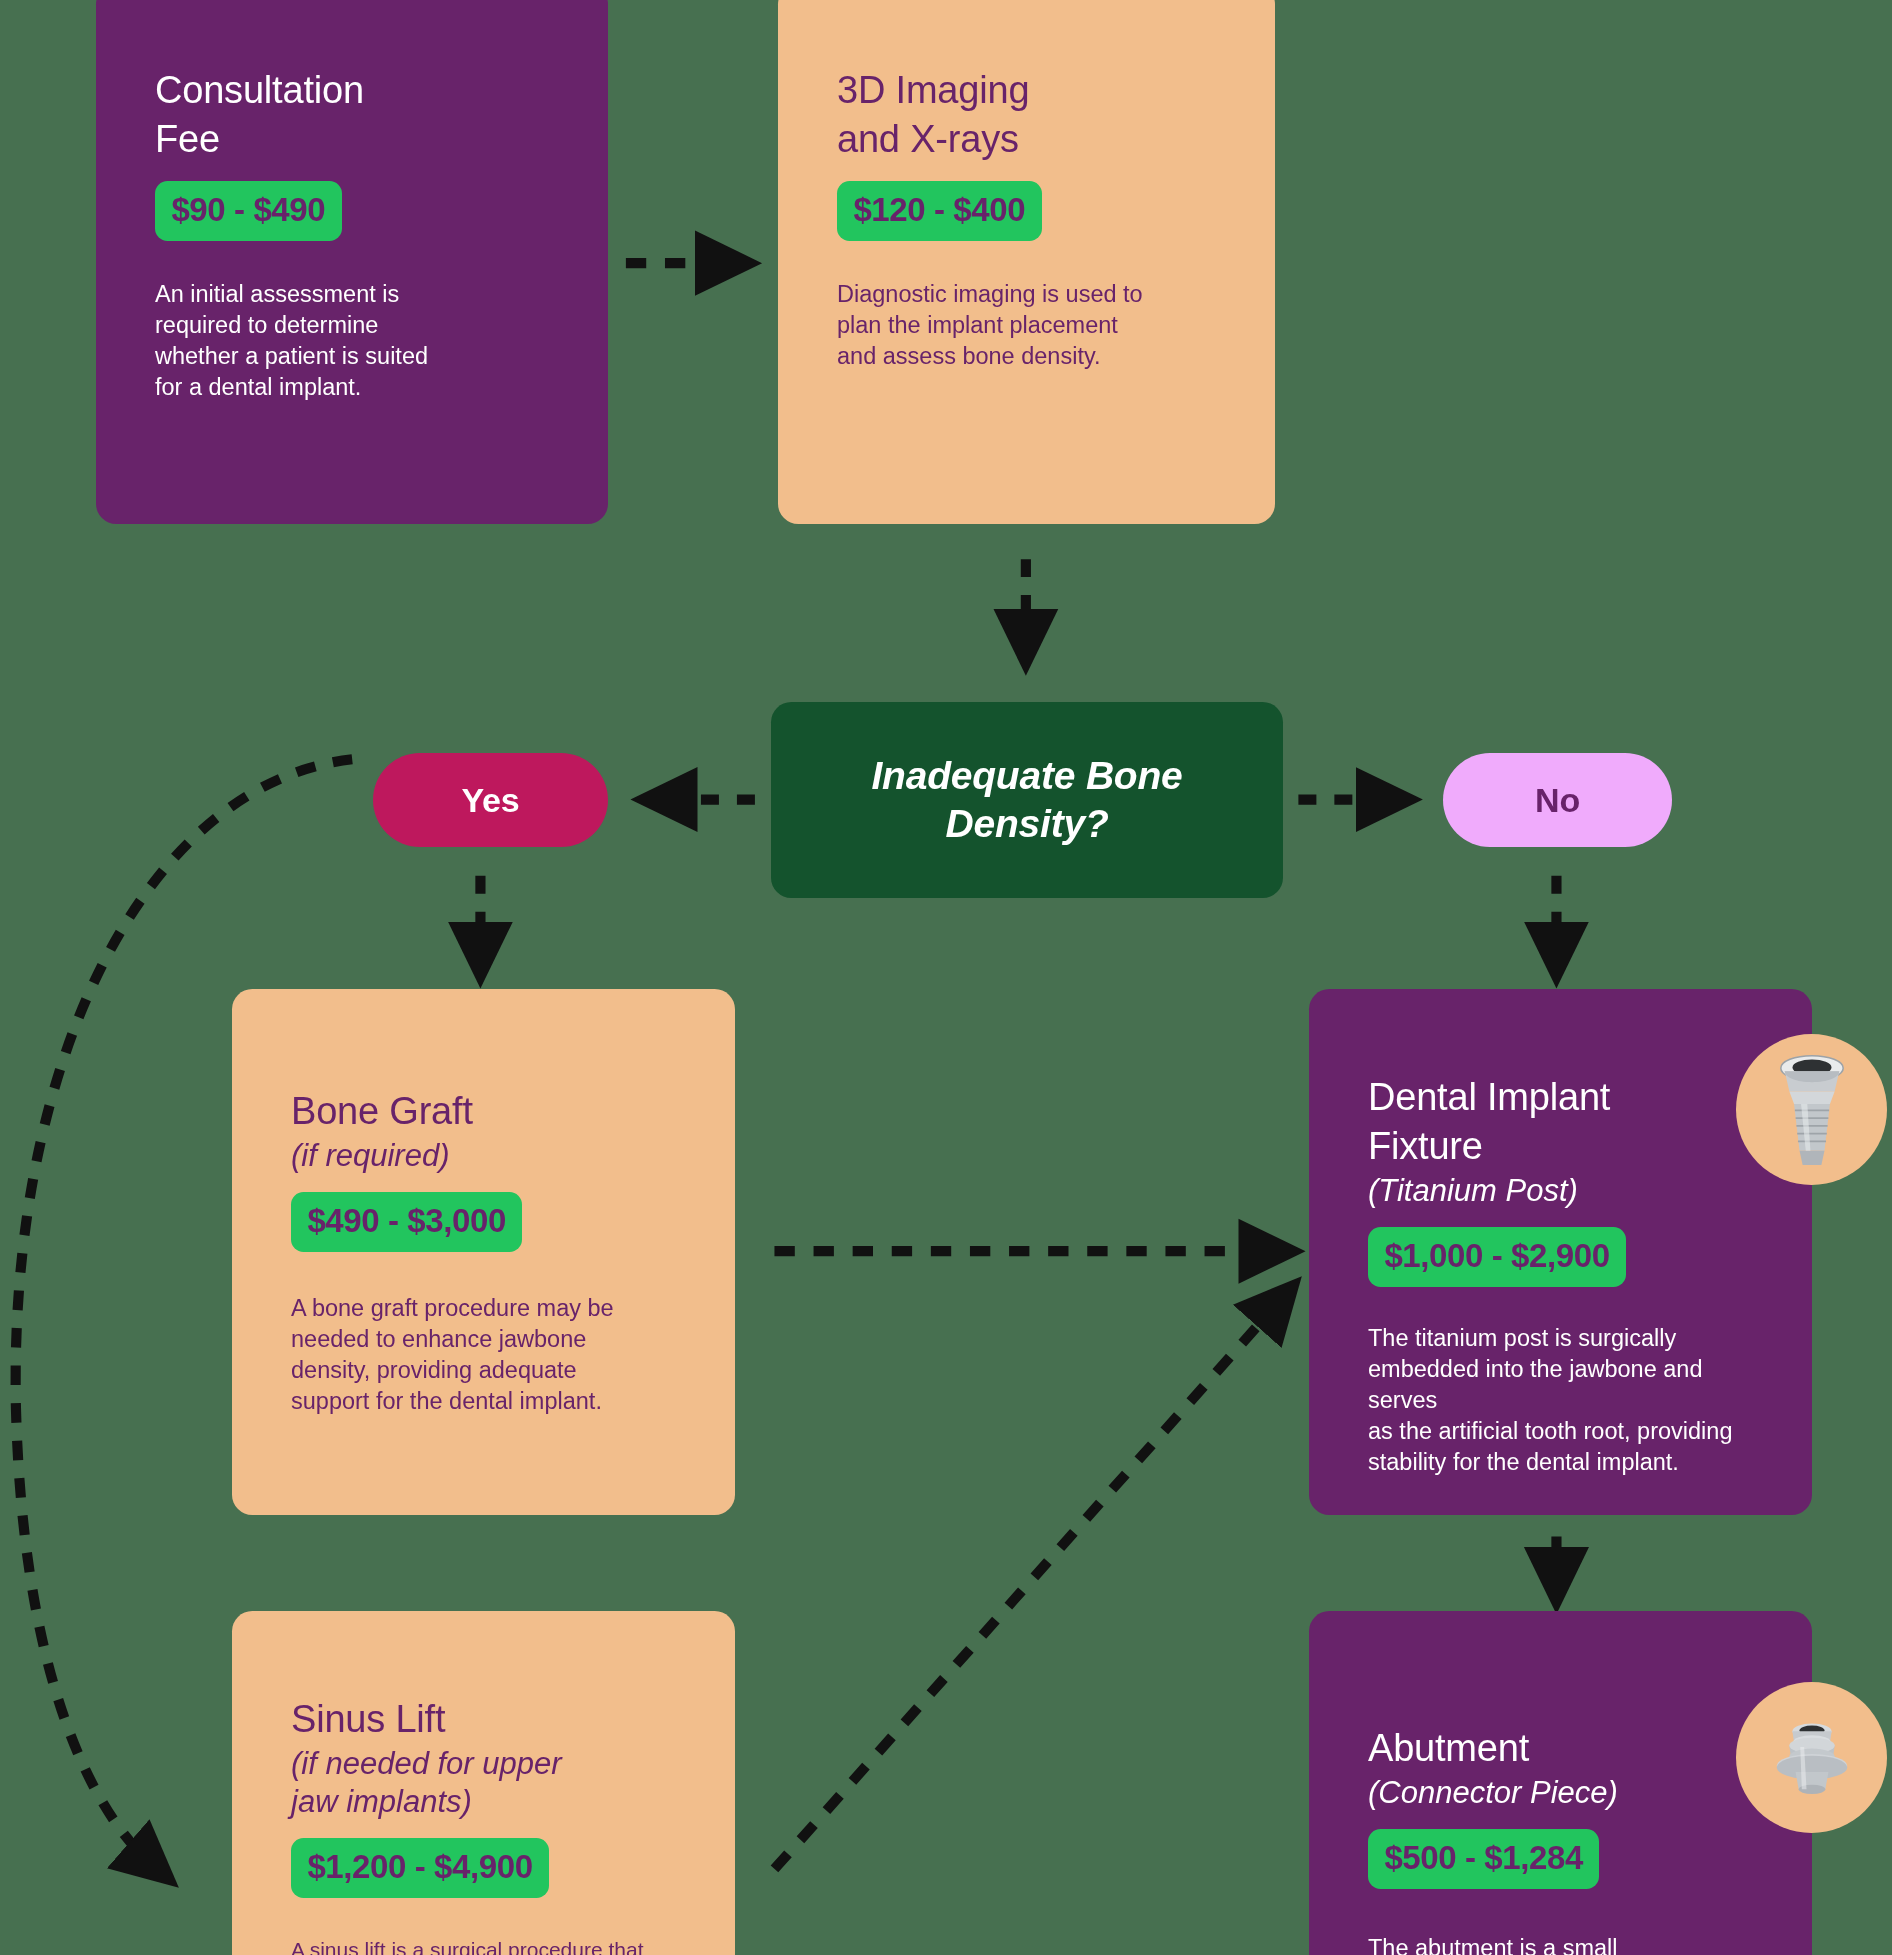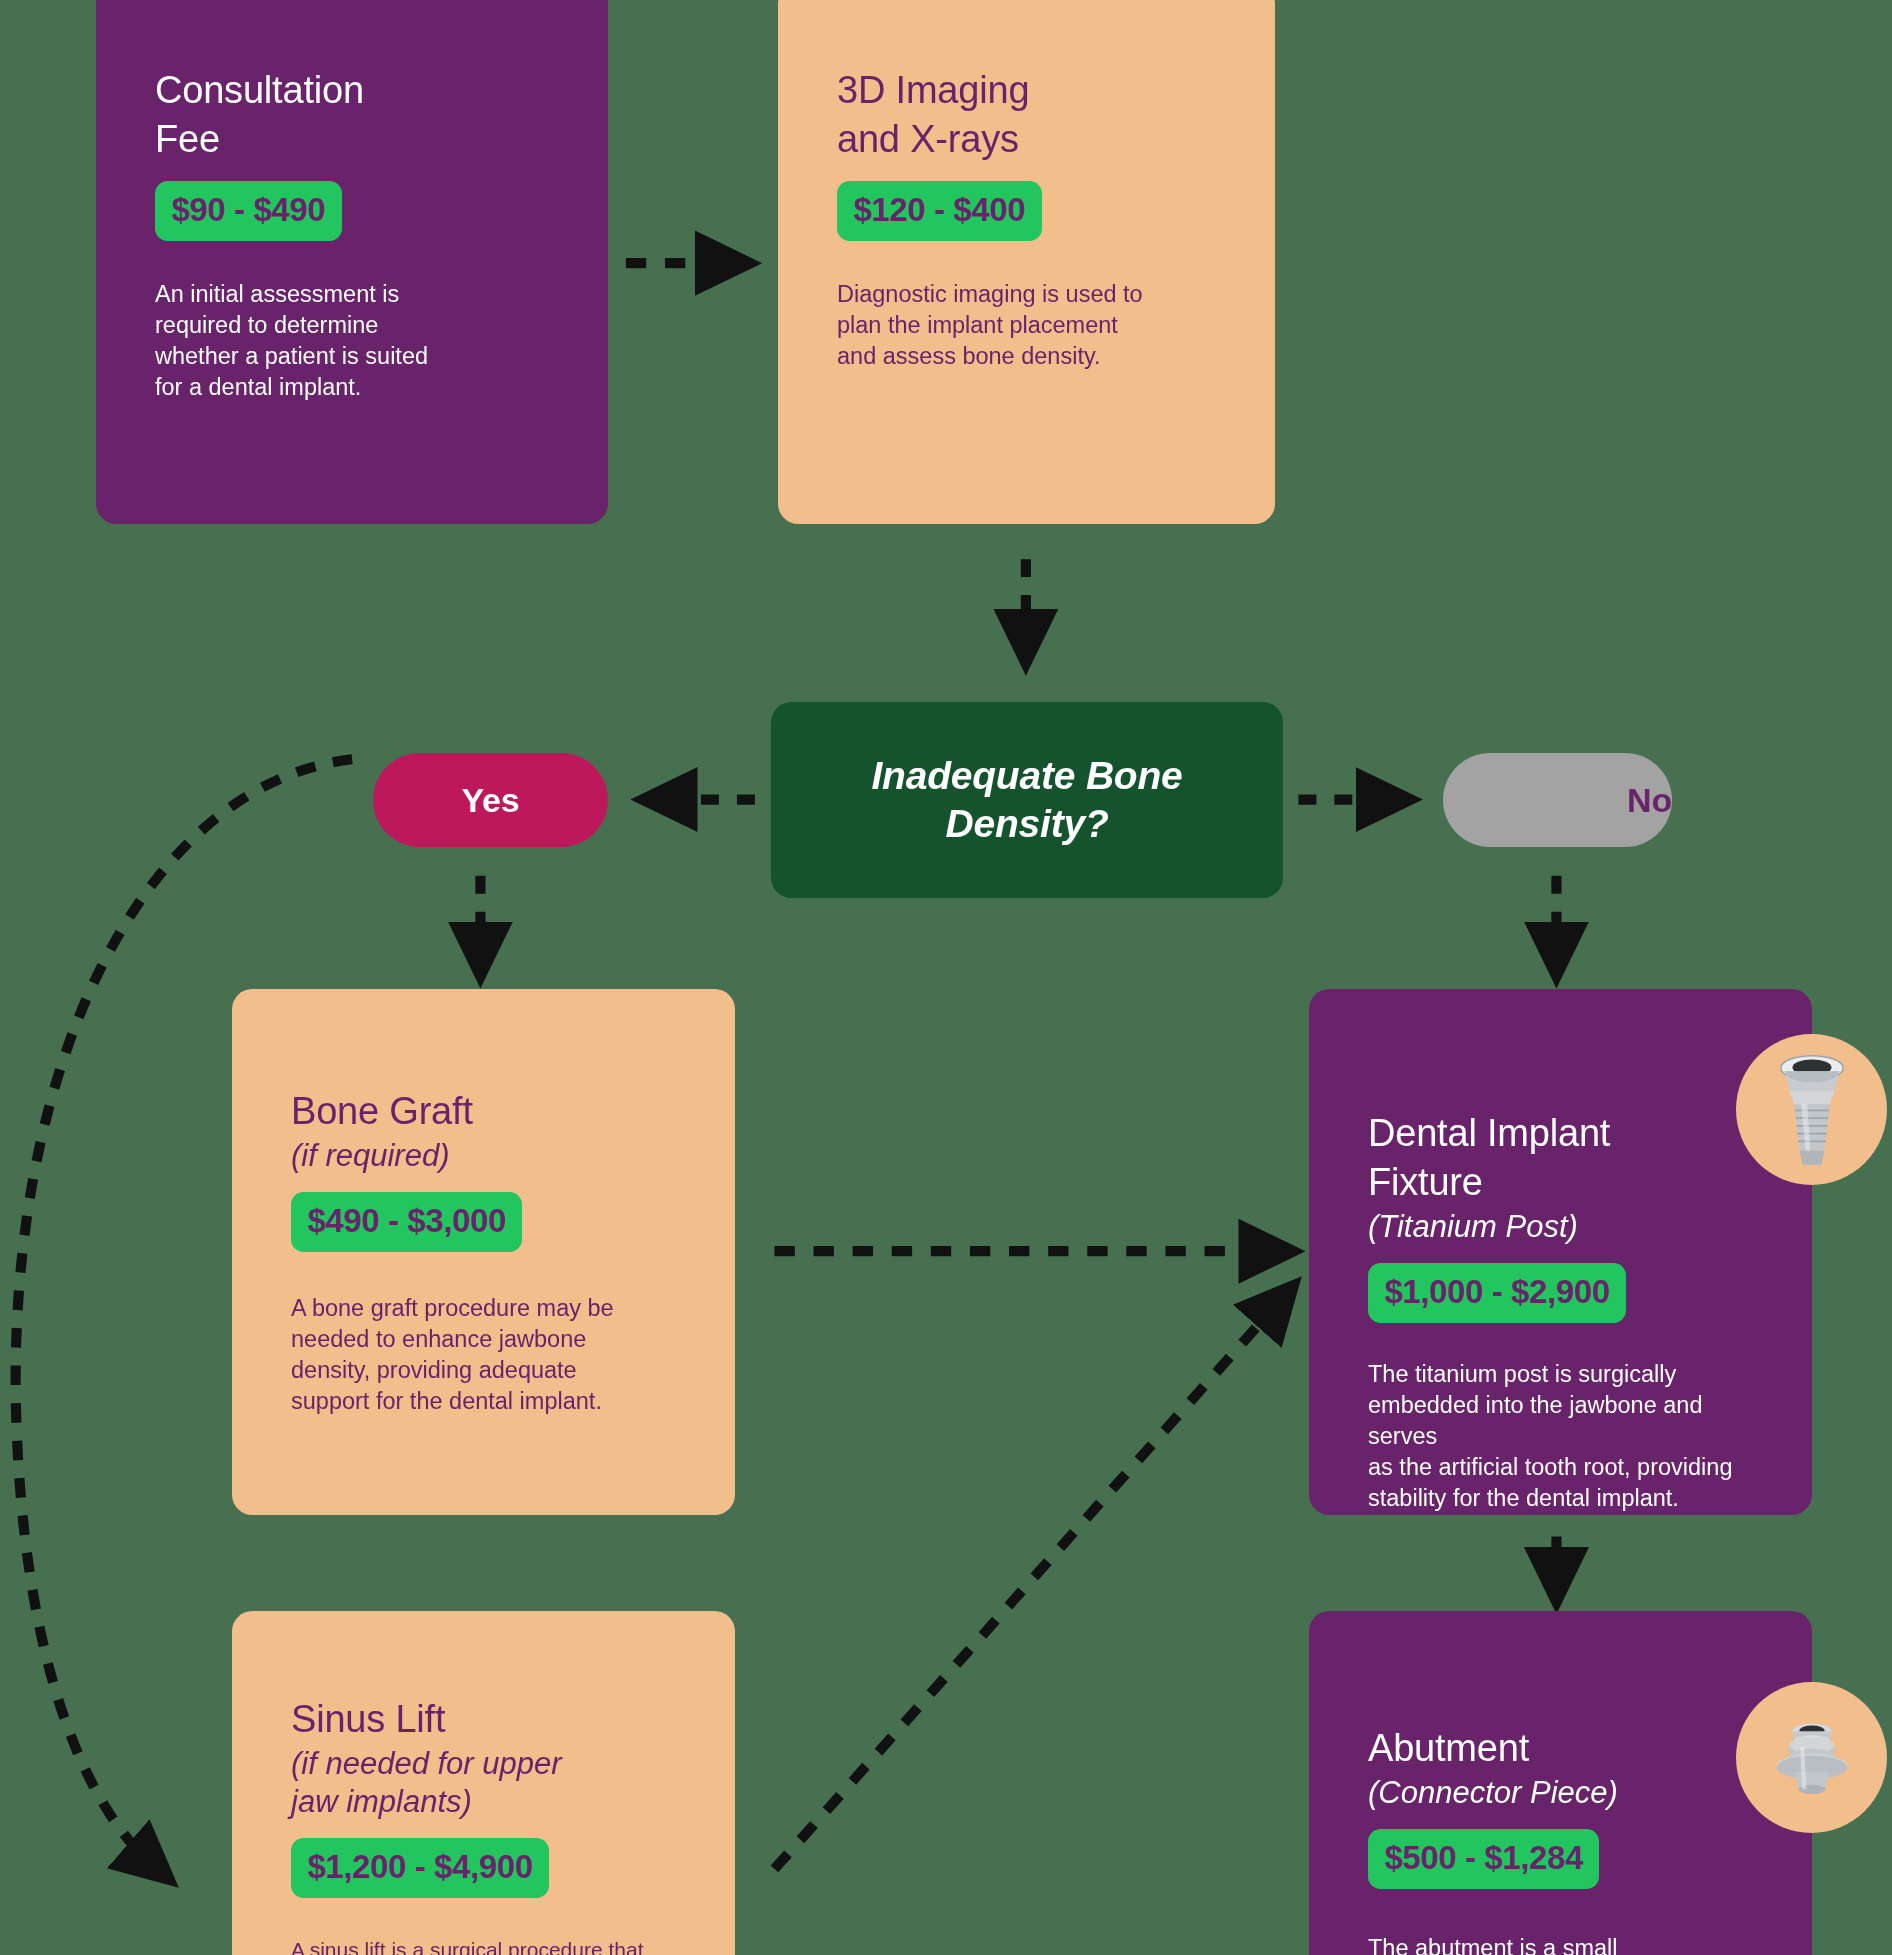--- a/index.html
+++ b/index.html
@@ -102,21 +102,21 @@
     position: absolute;
     border-radius: 391px;
     display: flex;
     align-items: center;
     justify-content: center;
     font-size: 34px;
     font-weight: 700;
     letter-spacing: -0.2px;
   }
   .pill.purple { background: #be185d; color: #FFFFFF; }
-  .pill.peach  { background: #a3a3a3; color: #68236A; justify-content: flex-end; }
+  .pill.peach  { background: #f0abfc; color: #68236A; }
 
   
   .medallion {
     position: absolute;
     border-radius: 50%;
     background: #F2BE8C;
     display: flex;
     align-items: center;
     justify-content: center;
     overflow: hidden;
@@ -244,21 +244,21 @@
 jaw implants)</div>
       <div class="price">$1,200 - $4,900</div>
       <div class="desc" style="margin-top:38px; font-size:21px;">A sinus lift is a surgical procedure that
 raises the sinus membrane and adds
 bone to the upper jaw, creating sufficient
 space for implant placement.</div>
     </div>
   </div>
 
   <div class="card purple" style="left:1309px; top:989px; width:503px; height:526px;">
-    <div class="card-inner" style="padding-top:120px;">
+    <div class="card-inner" style="padding-top:84px;">
       <div class="title" style="max-width:368px;">Dental Implant
 Fixture</div>
       <div class="subtitle">(Titanium Post)</div>
       <div class="price">$1,000 - $2,900</div>
       <div class="desc" style="margin-top:36px;">The titanium post is surgically
 embedded into the jawbone and serves
 as the artificial tooth root, providing
 stability for the dental implant.</div>
     </div>
   </div>

